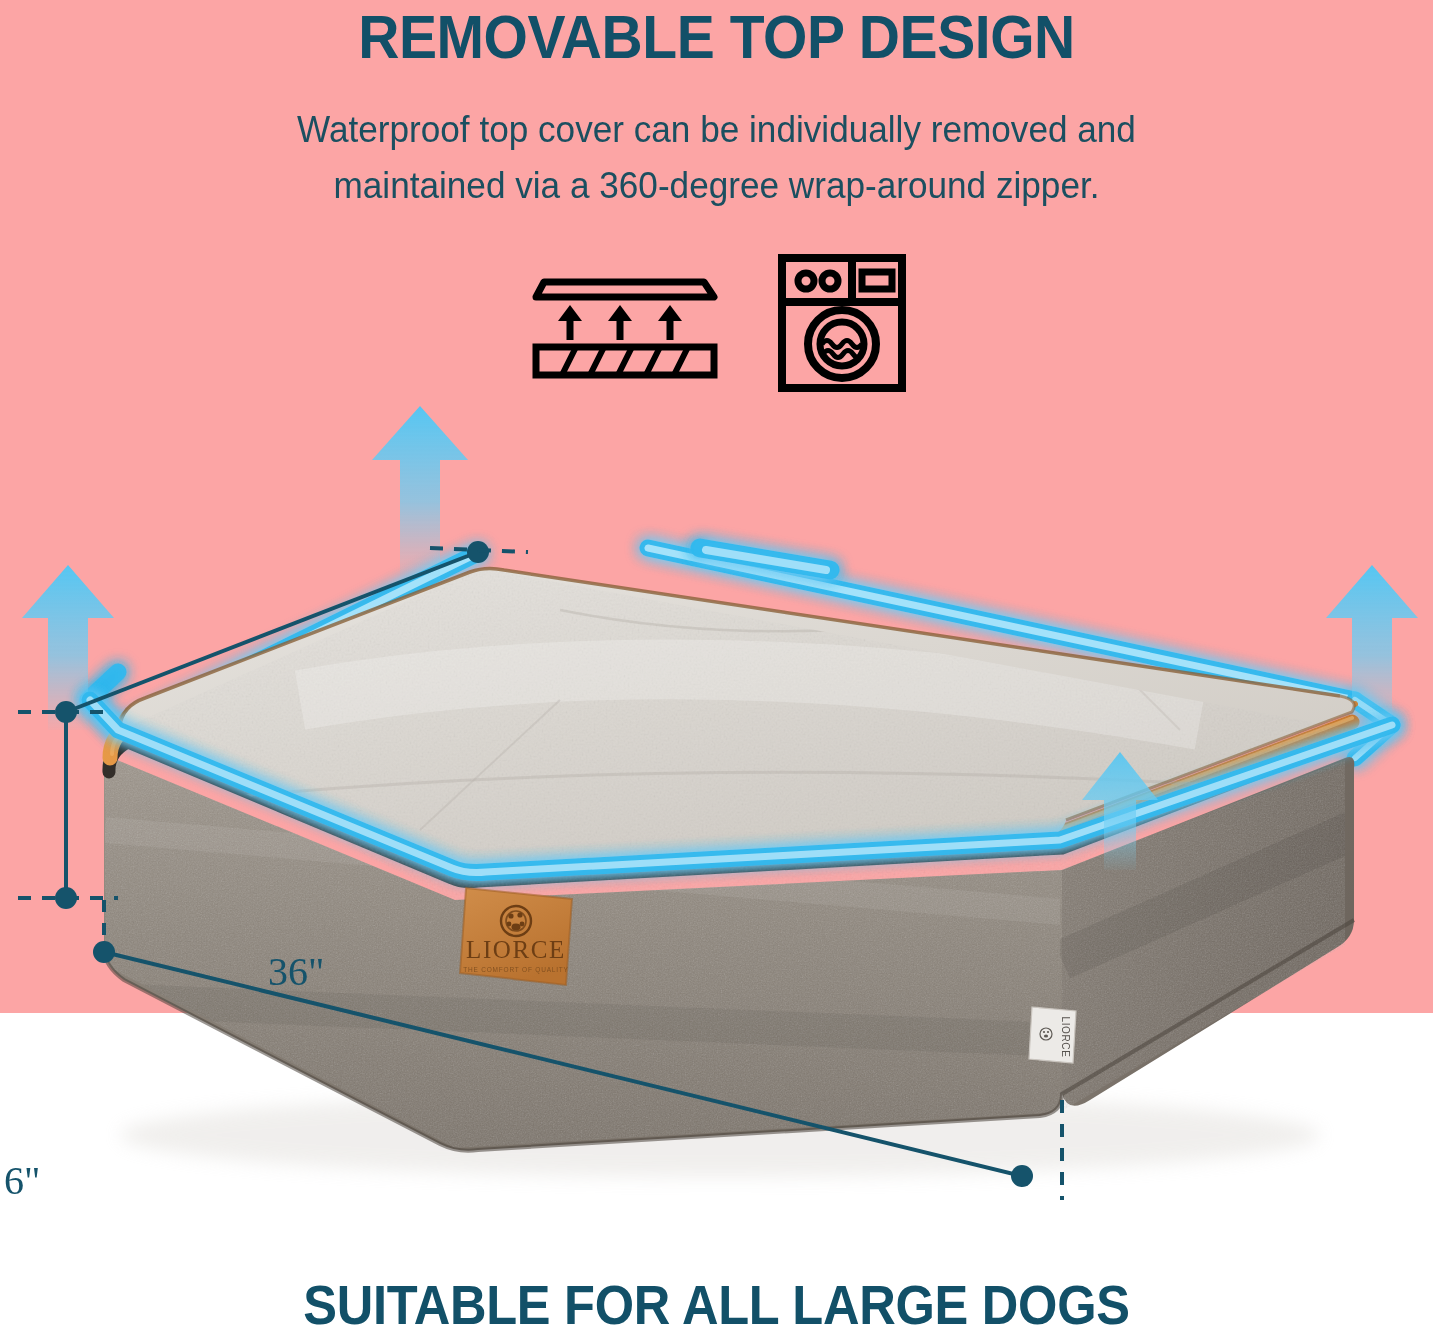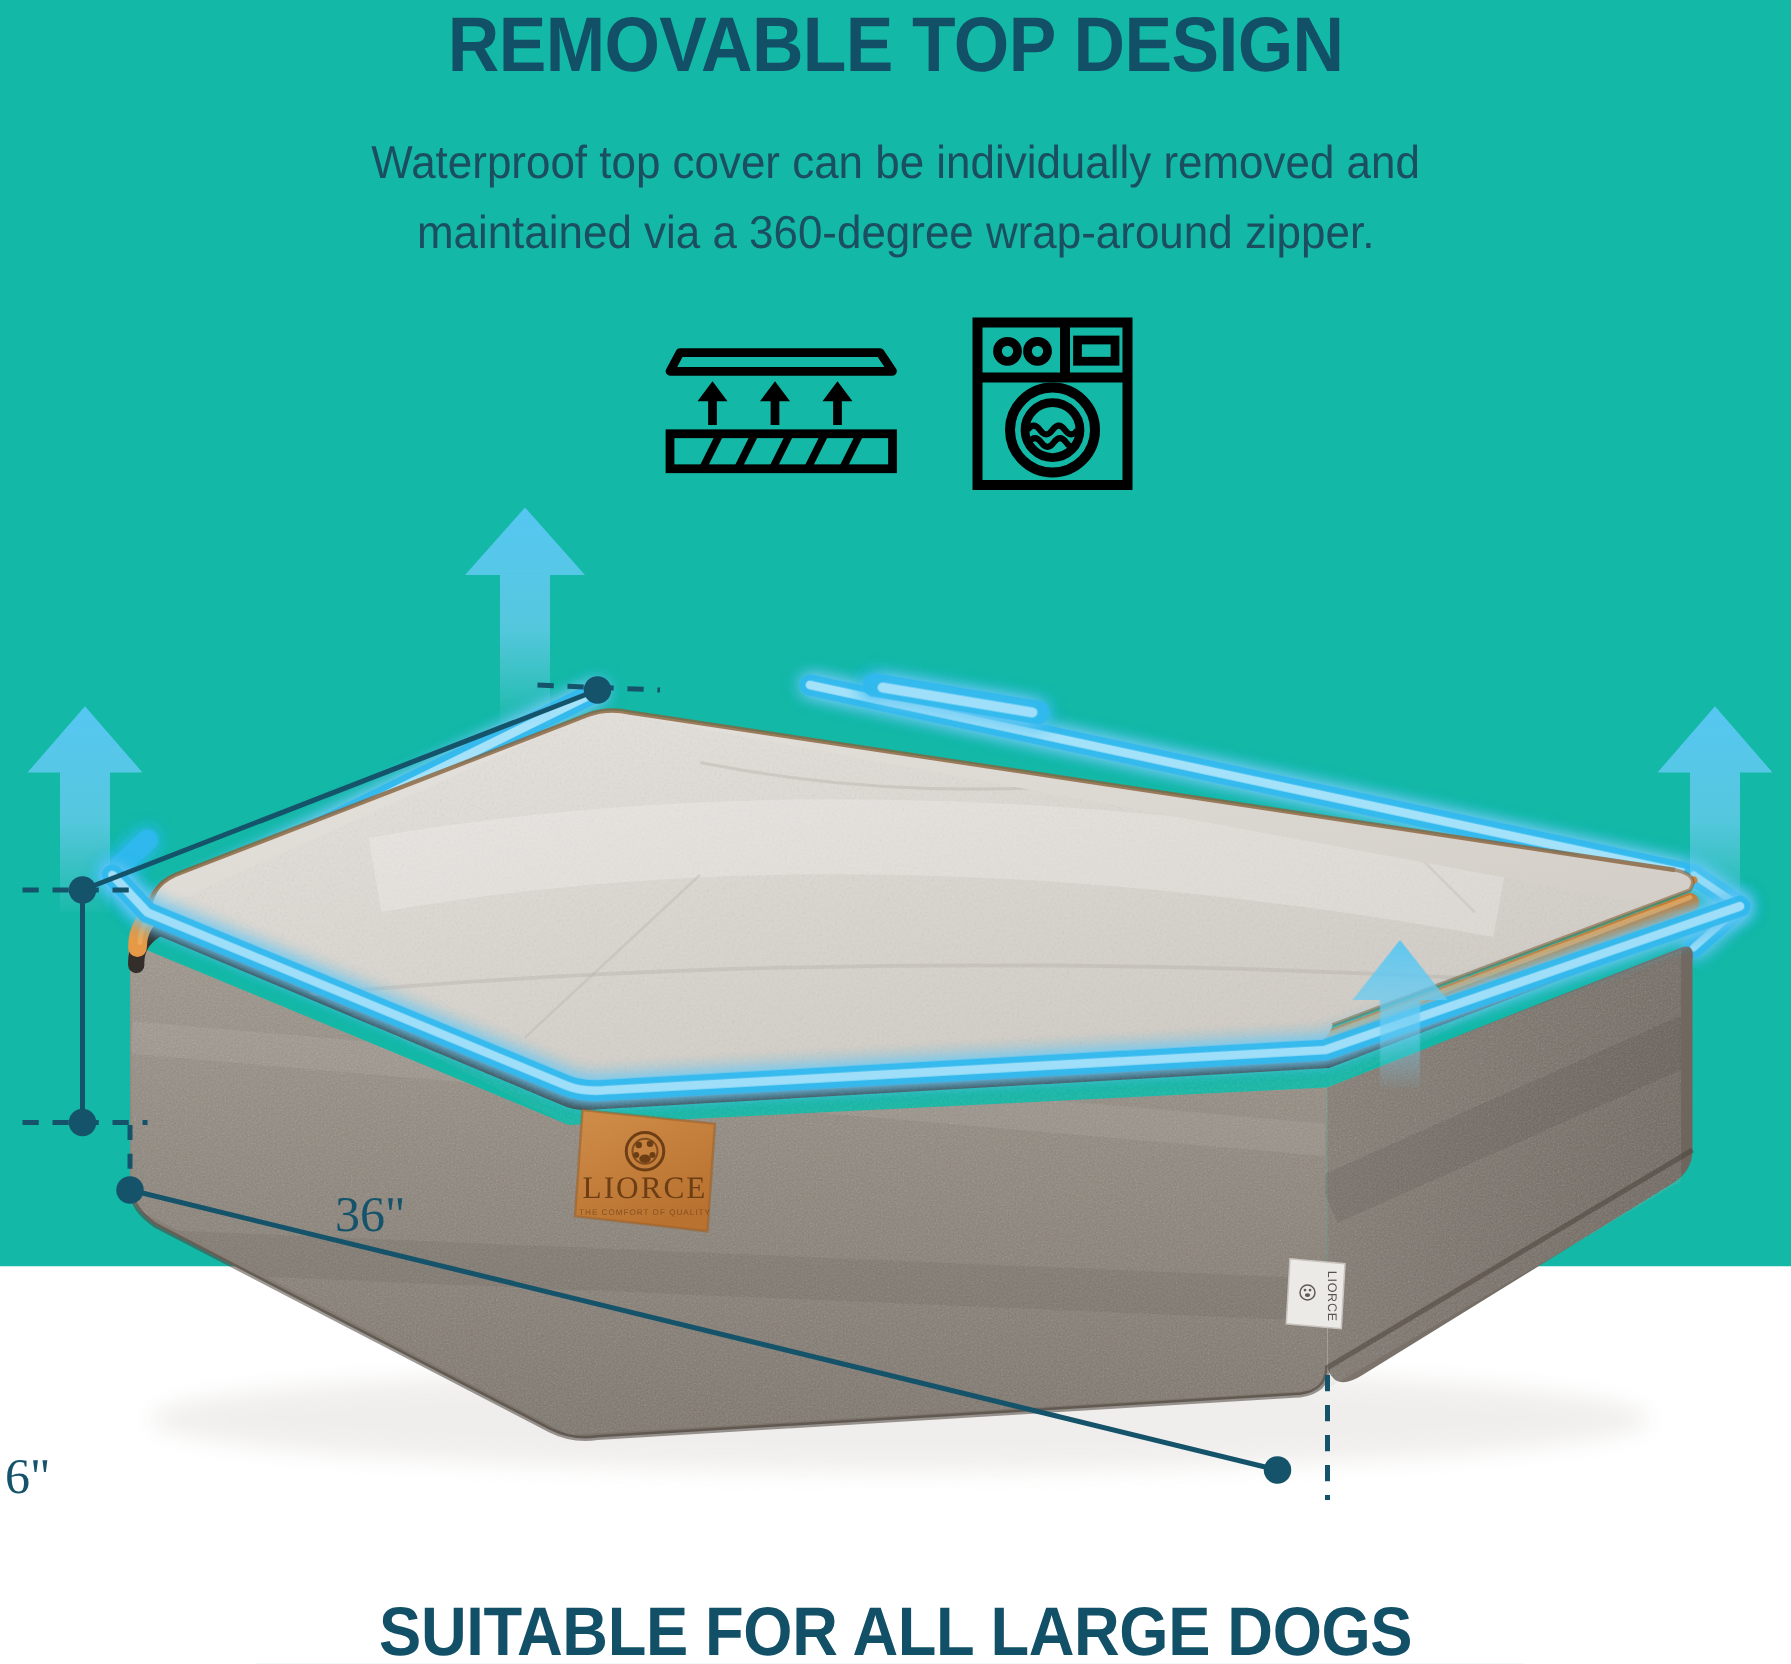--- a/index.html
+++ b/index.html
@@ -7,21 +7,21 @@
     width: 1433px;
     height: 1331px;
     background: #ffffff;
     font-family: "Liberation Sans", sans-serif;
     overflow: hidden;
   }
   #page {
     position: relative;
     width: 1433px;
     height: 1013px;
-    background: #14b8a6;
+    background: #fca5a5;
   }
 
   
   .headline {
     position: absolute;
     top: 4px;
     left: 0;
     width: 1433px;
     text-align: center;
     font-size: 62px;

